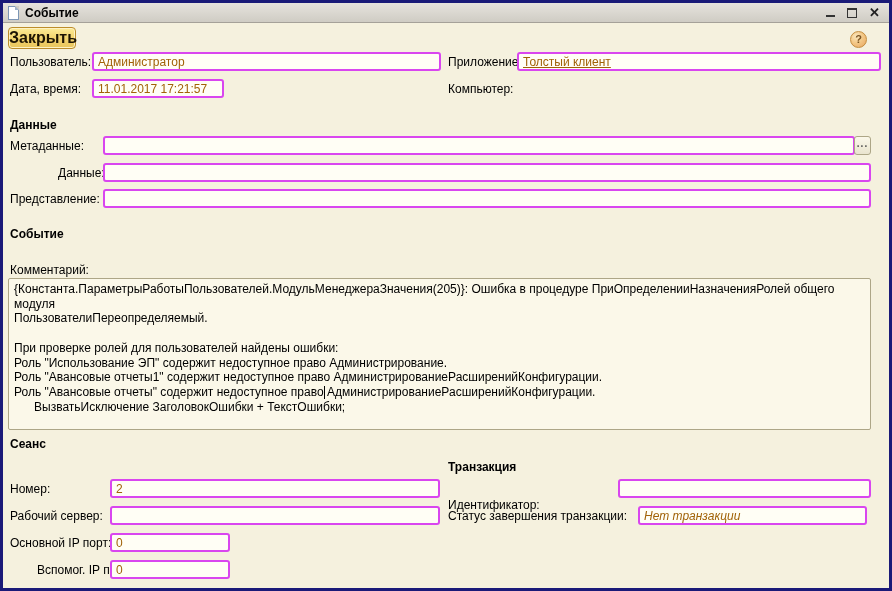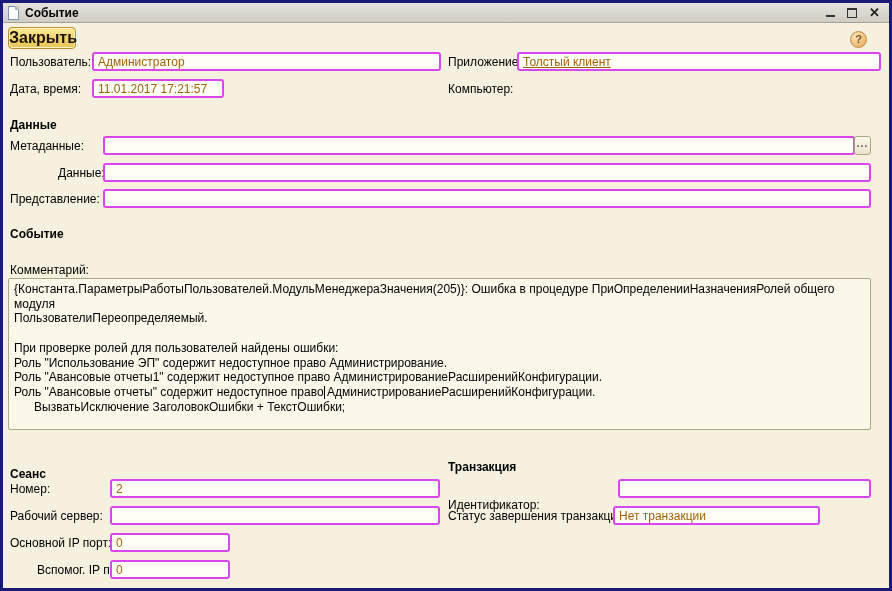--- a/index.html
+++ b/index.html
@@ -119,36 +119,36 @@
     <div class="comment-box">{Константа.ПараметрыРаботыПользователей.МодульМенеджераЗначения(205)}: Ошибка в процедуре ПриОпределенииНазначенияРолей общего модуля
 ПользователиПереопределяемый.
 
 При проверке ролей для пользователей найдены ошибки:
 Роль "Использование ЭП" содержит недоступное право Администрирование.
 Роль "Авансовые отчеты1" содержит недоступное право АдминистрированиеРасширенийКонфигурации.
 Роль "Авансовые отчеты" содержит недоступное право АдминистрированиеРасширенийКонфигурации.
       ВызватьИсключение ЗаголовокОшибки + ТекстОшибки;</div>
     <div class="caret"></div>
 
-    <span class="hdr" style="left:7px; top:444px;">Сеанс</span>
+    <span class="hdr" style="left:7px; top:414px;">Сеанс</span>
 
     <span class="lbl" style="left:7px; top:459px;">Номер:</span>
     <input class="fld" style="left: 107px; top: 456px; width: 330px;" value="2">
 
     <span class="lbl" style="left:7px; top:486px;">Рабочий сервер:</span>
     <input class="fld" style="left: 107px; top: 483px; width: 330px;" value="">
 
     <span class="lbl" style="left:7px; top:513px;">Основной IP порт:</span>
     <input class="fld" style="left: 107px; top: 510px; width: 120px;" value="0">
 
     <span class="lbl" style="left:7px; top:540px;margin-left:27px;">Вспомог. IP порт:</span>
     <input class="fld" style="left: 107px; top: 537px; width: 120px;" value="0">
 
     <span class="hdr" style="left:445px; top:437px;">Транзакция</span>
 
     <span class="lbl" style="left:445px; top:475px;">Идентификатор:</span>
     <input class="fld" style="left: 615px; top: 456px; width: 253px;" value="">
 
     <span class="lbl" style="left:445px; top:486px;">Статус завершения транзакции:</span>
-    <input class="fld" style="left: 610px; top: 483px; width: 207px;" value="Нет транзакции">
+    <input class="fld" style="left: 635px; top: 483px; width: 229px; font-style: italic;" value="Нет транзакции">
 
   </div>
 </div>
 
 </body></html>

